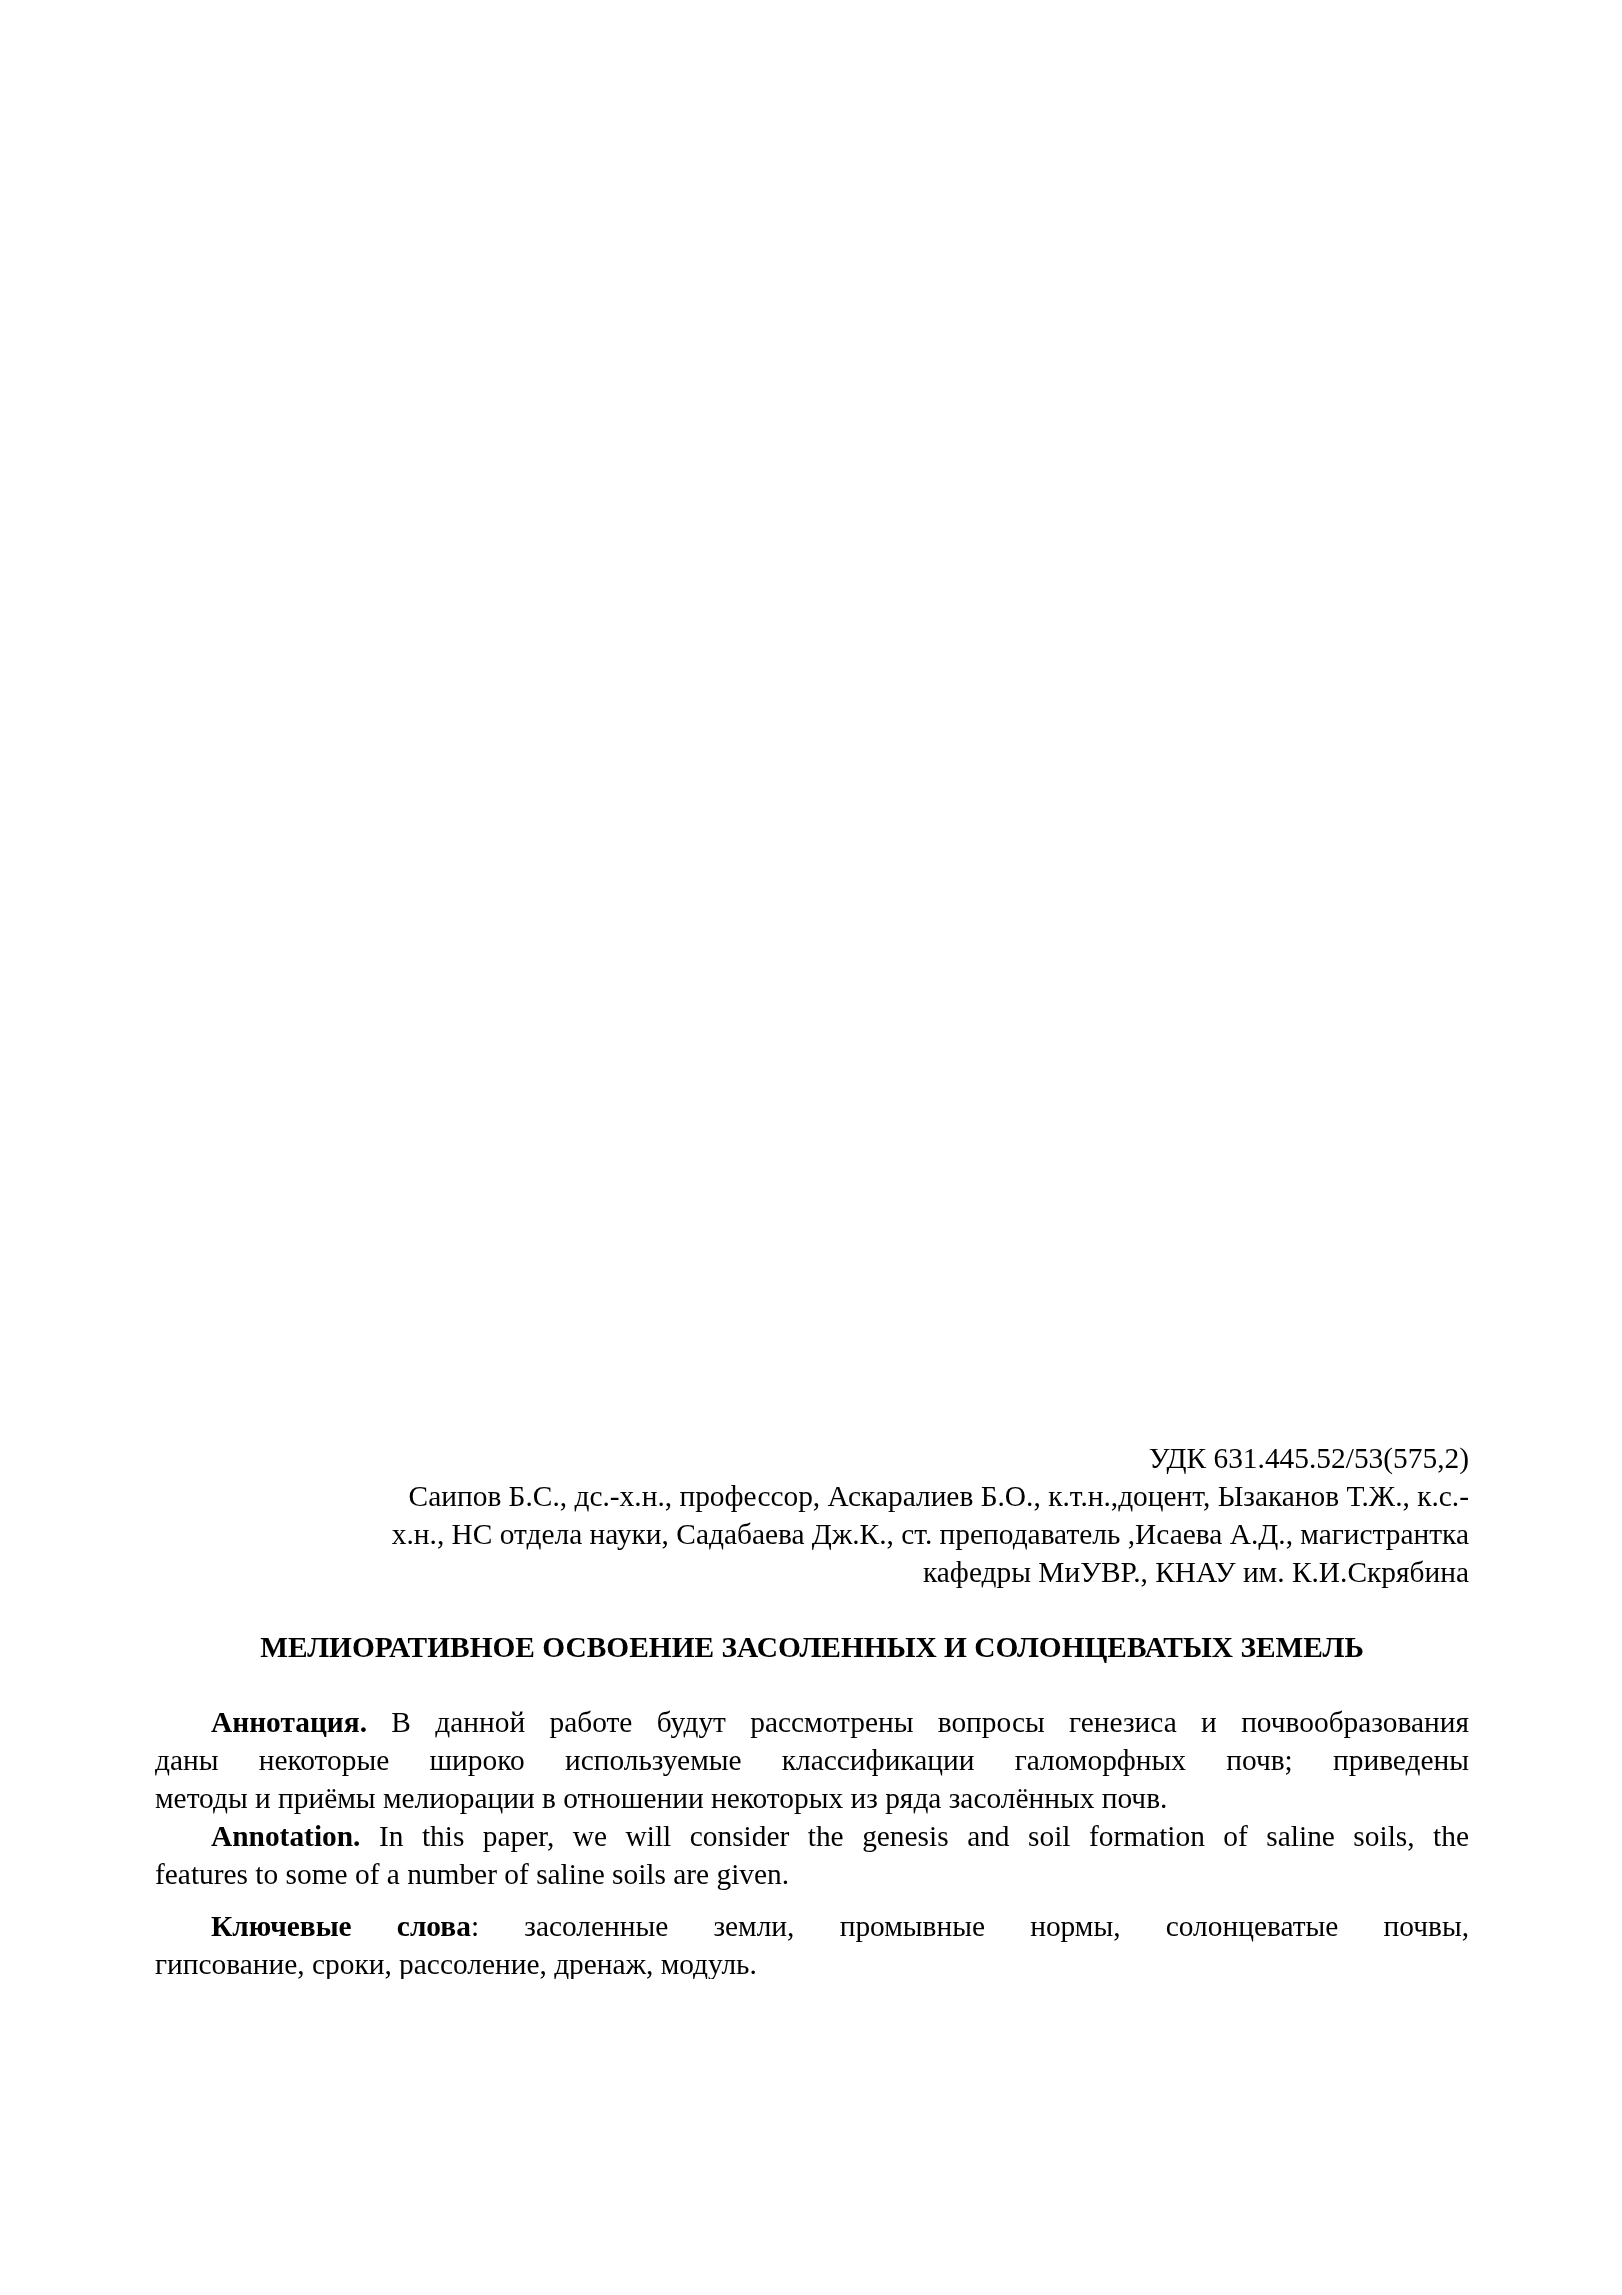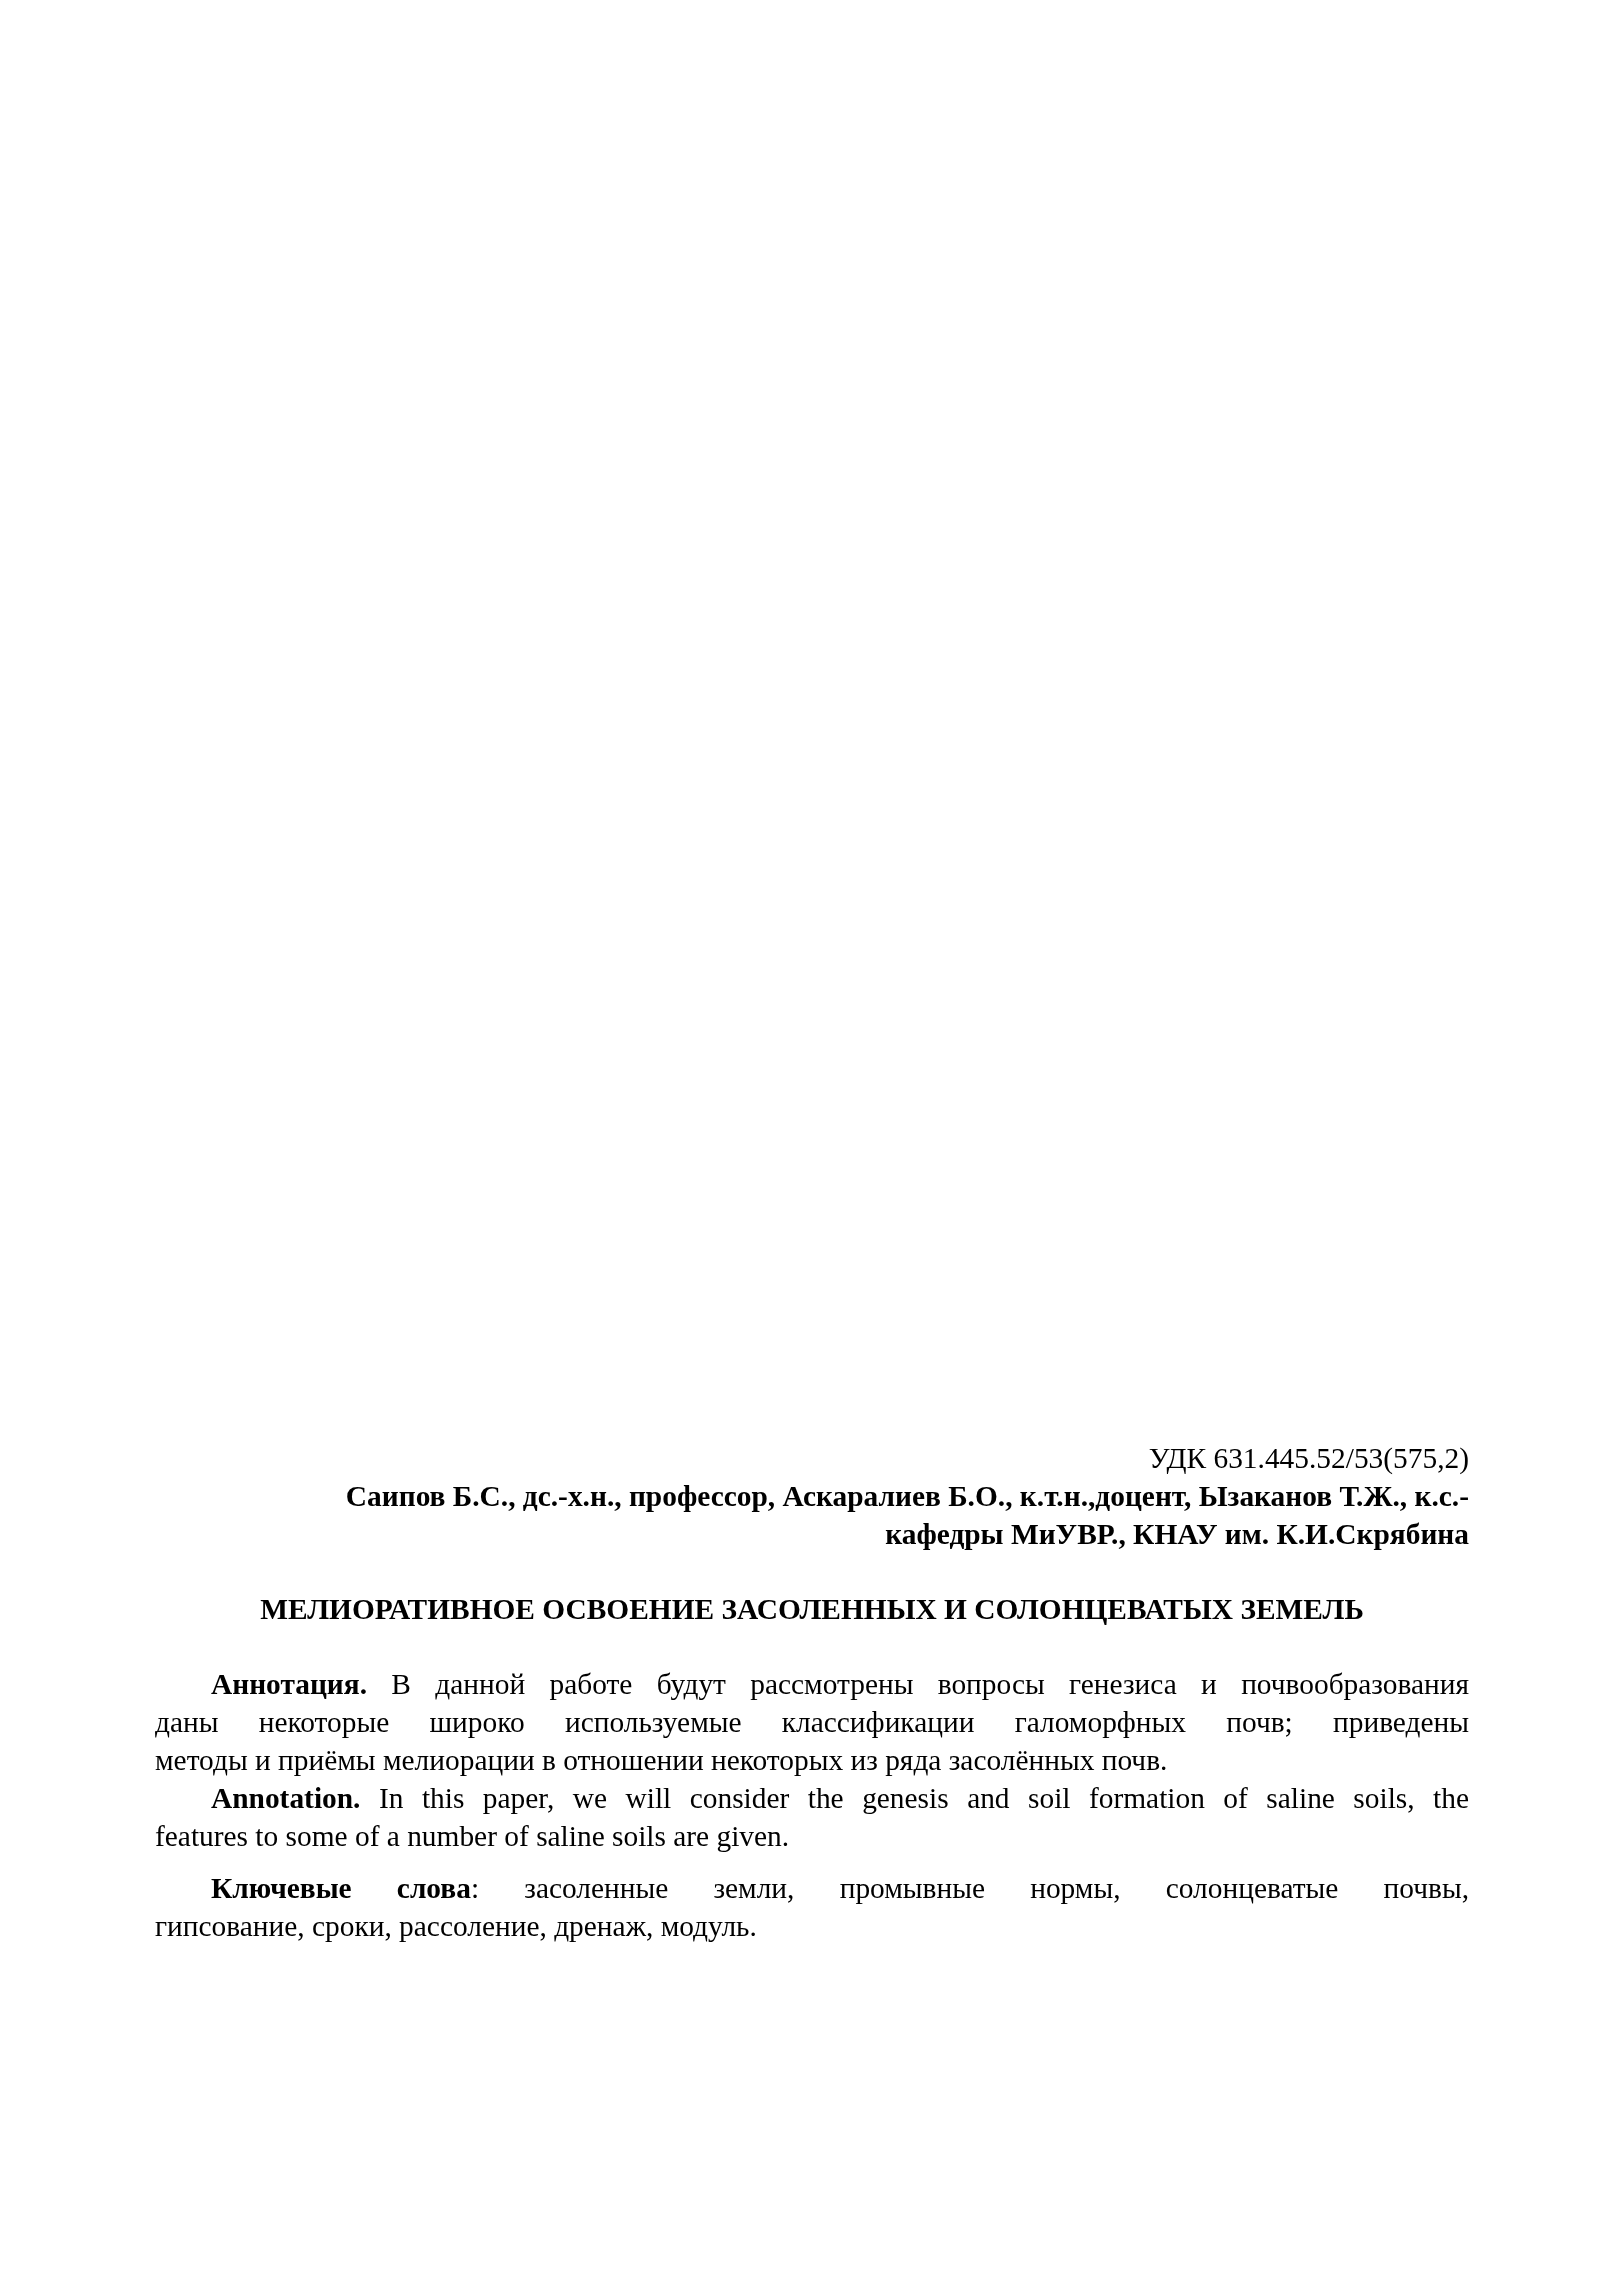--- a/index.html
+++ b/index.html
@@ -22,21 +22,21 @@
     position: absolute;
     top: 1439px;
     left: 155px;
     width: 1314px;
   }
   .right-line {
     text-align: right;
     white-space: nowrap;
   }
   .authors {
-    font-weight: bold;
+    font-weight: normal;
   }
   .title-line {
     margin-top: 37px;
     font-weight: bold;
     text-align: center;
     white-space: nowrap;
   }
   .para {
     margin: 0;
   }
@@ -68,20 +68,21 @@
 </head>
 <body>
 
 <div class="page">
   <div class="content">
 
     <div class="right-line">УДК 631.445.52/53(575,2)</div>
 
     <div class="authors">
       <div class="right-line">Саипов Б.С., дс.-х.н., профессор, Аскаралиев Б.О., к.т.н.,доцент, Ызаканов Т.Ж., к.с.-</div>
+      <div class="right-line">х.н., НС отдела науки, Садабаева Дж.К., ст. преподаватель ,Исаева А.Д., магистрантка</div>
       <div class="right-line">кафедры МиУВР., КНАУ им. К.И.Скрябина</div>
     </div>
 
     <div class="title-line">МЕЛИОРАТИВНОЕ ОСВОЕНИЕ ЗАСОЛЕННЫХ И СОЛОНЦЕВАТЫХ ЗЕМЕЛЬ</div>
 
     <div class="para para-ru">
       <div class="jline indent"><b>Аннотация.</b><span> В данной работе будут рассмотрены вопросы генезиса и почвообразования</span></div>
       <div class="jline">даны некоторые широко используемые классификации галоморфных почв; приведены</div>
       <div class="lastline">методы и приёмы мелиорации в отношении некоторых из ряда засолённых почв.</div>
     </div>

